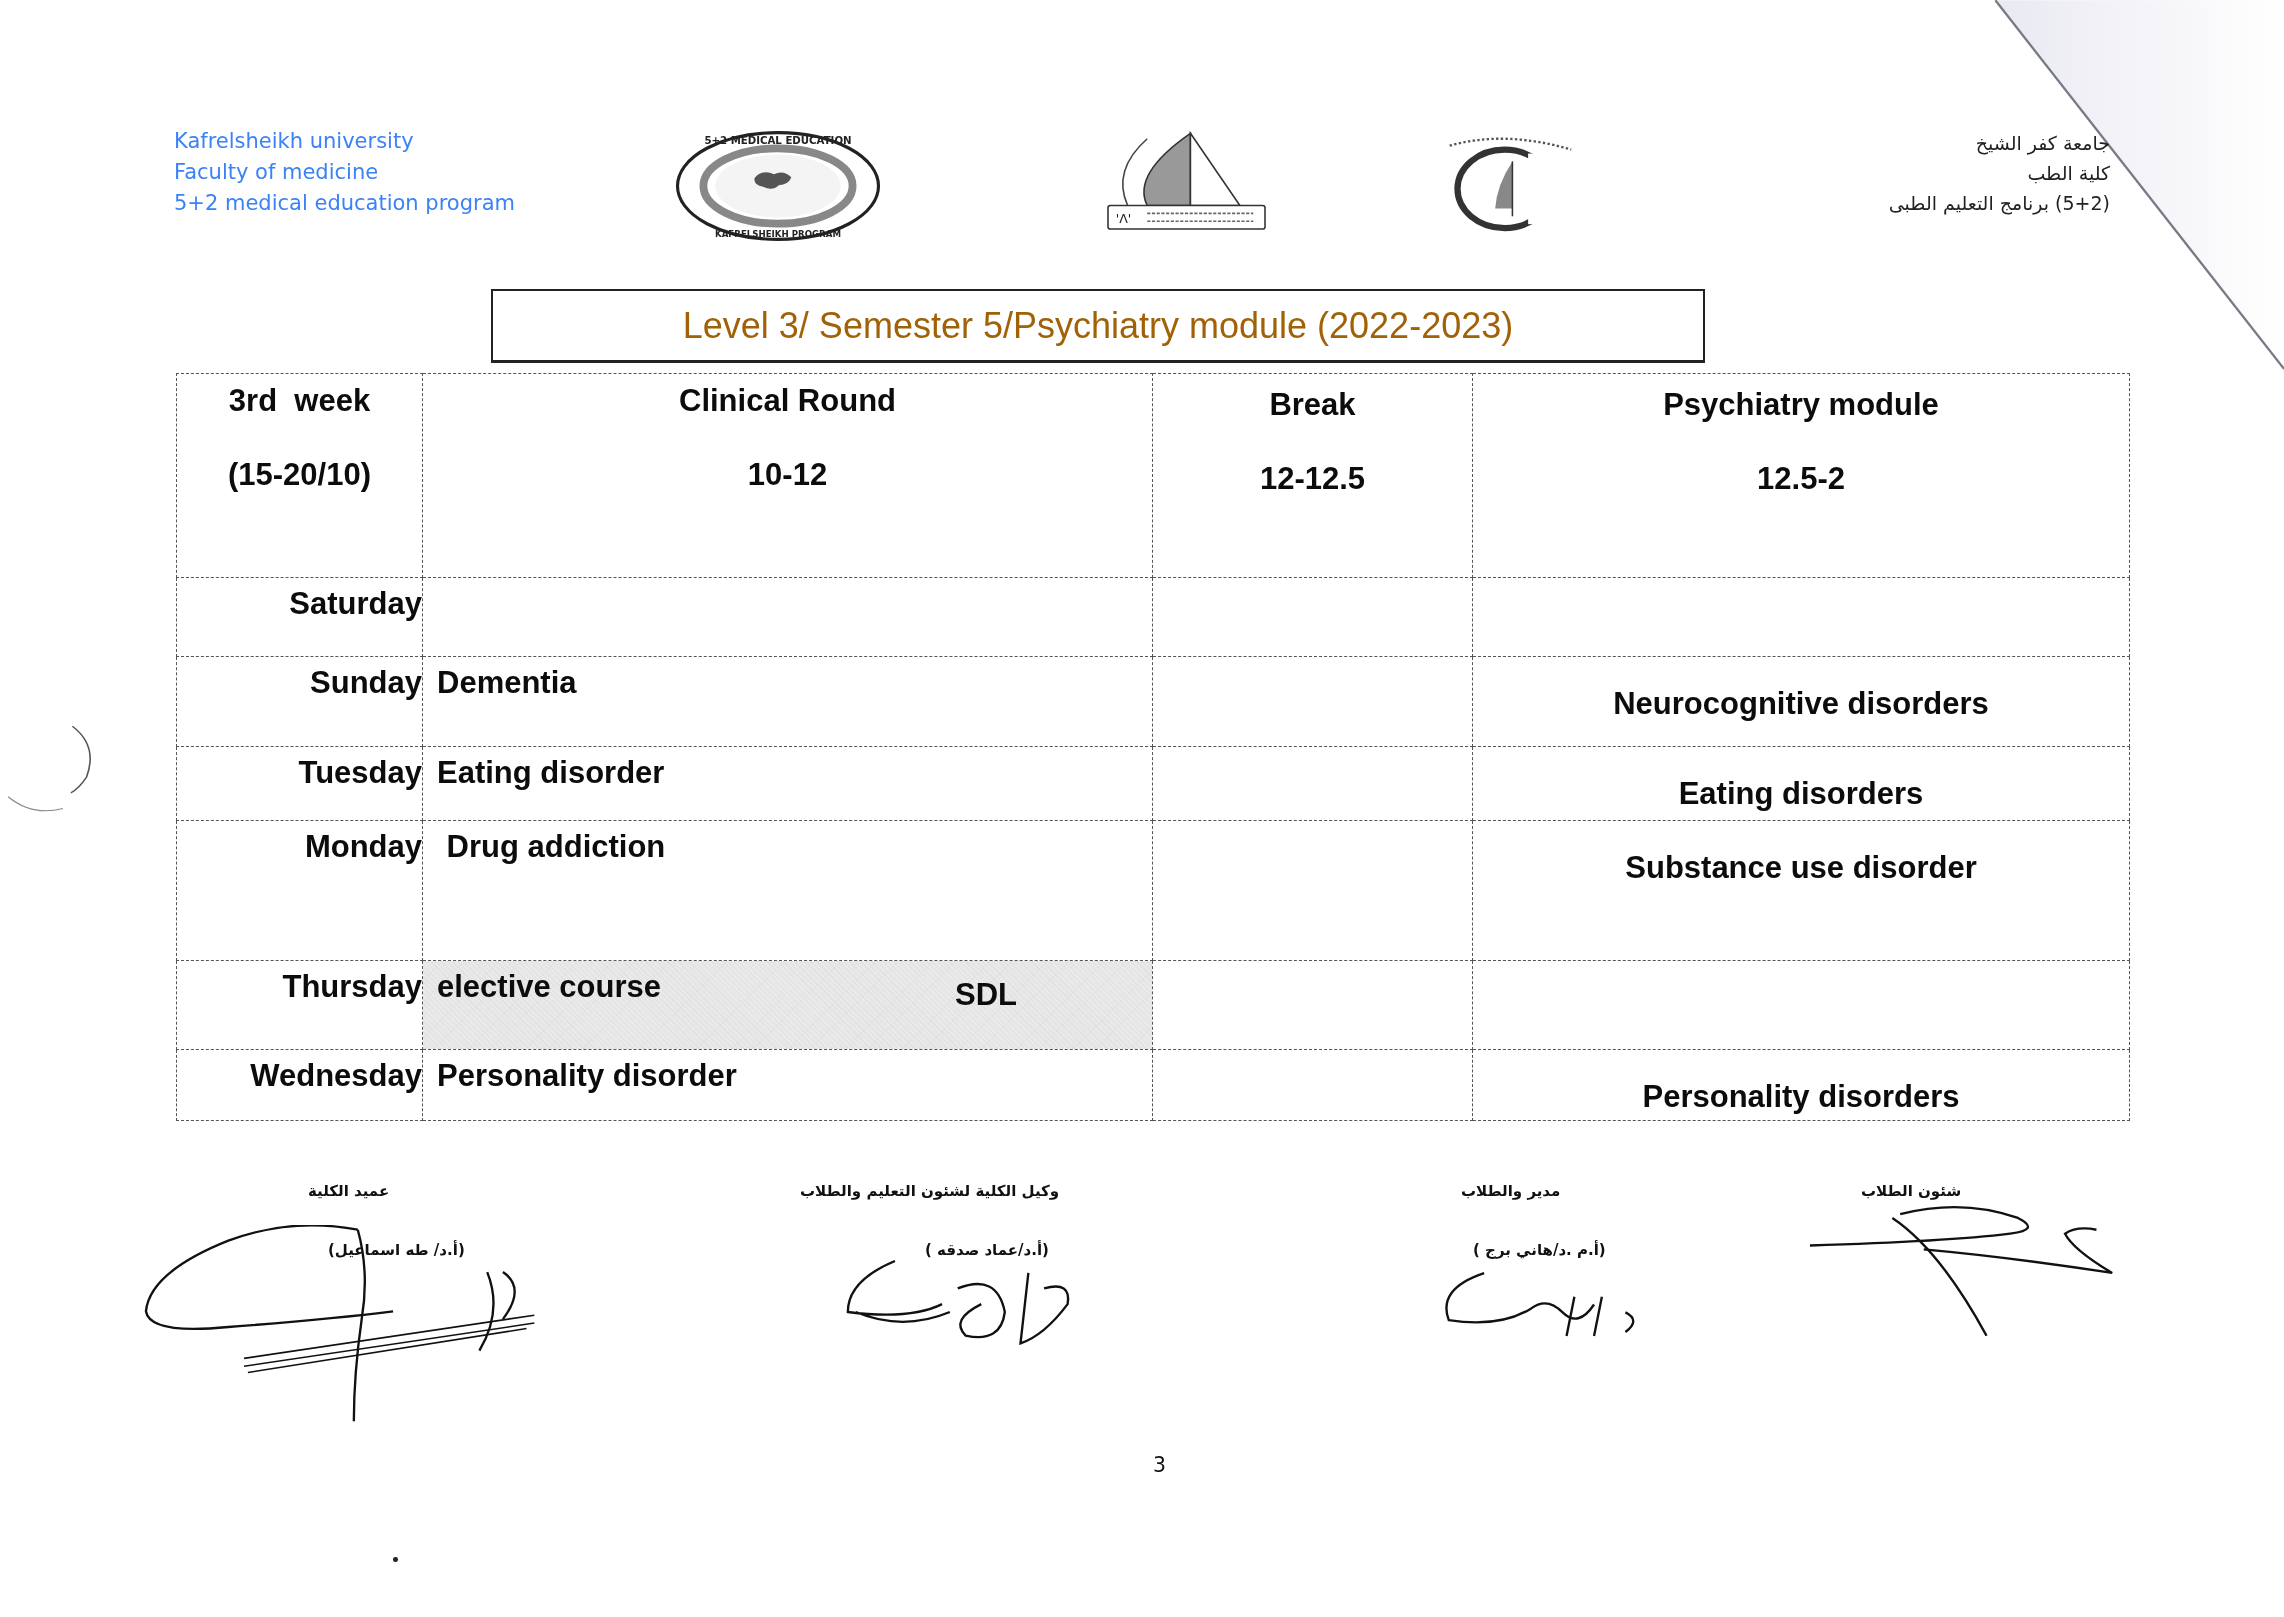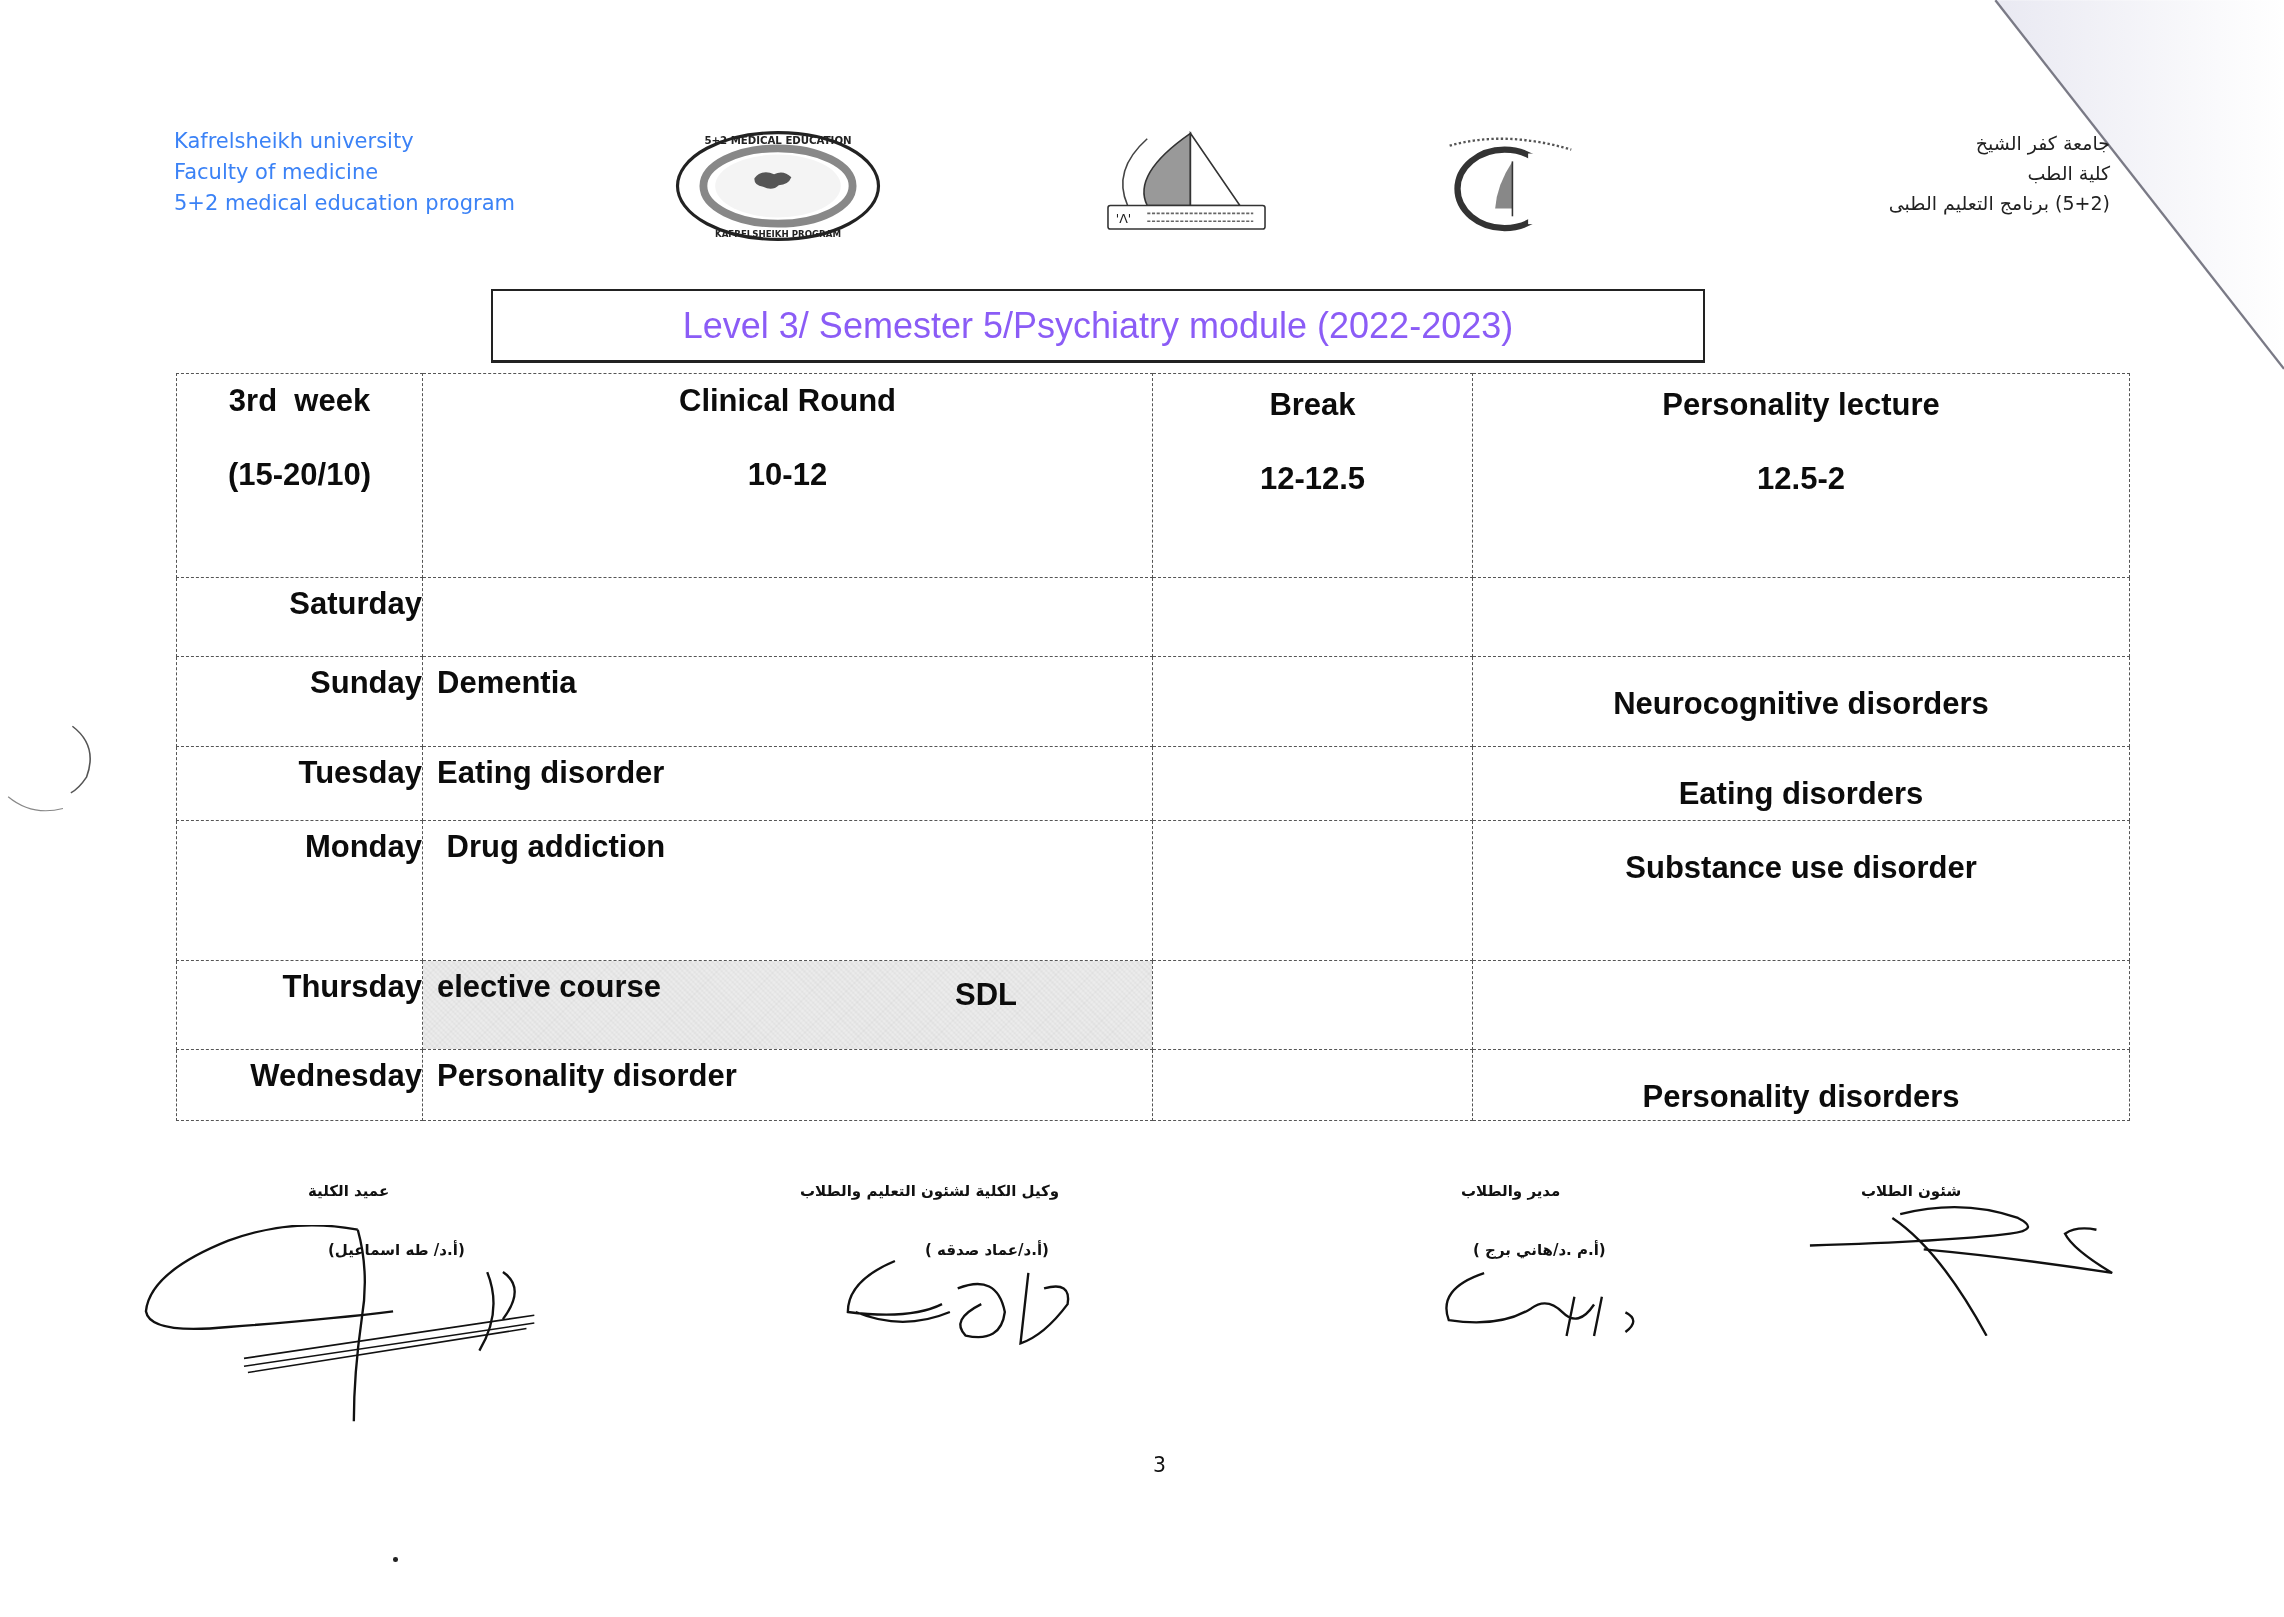--- a/index.html
+++ b/index.html
@@ -18,21 +18,21 @@
   
   .fold { right:0; top:0; width:320px; height:377px; pointer-events:none; }
   
   .logo { top:126px; }
   
   .title-box {
     left:491px; top:289px; width:1210px; height:69px;
     border:2.4px solid #222; border-bottom-width:3.1px;
     display:flex; align-items:center; justify-content:center;
     font-family:"Liberation Sans Narrow","Liberation Sans", sans-serif;
-    font-size:36px; color:#8b5cf6; letter-spacing:0px;text-align:center;
+    font-size:36px; color:#a16207; letter-spacing:0px;text-align:center;
   }
   
   .sched { left:176px; top:373px; width:1953px; height:746px; }
   .sched table { width:100%; height:100%; border-collapse:collapse; table-layout:fixed; }
   .sched td {
     border:1.6px dashed #555; vertical-align:top; padding:0;
     font-family:"Liberation Sans", sans-serif; font-weight:bold; font-size:31px;
     color:#0c0c0c; position:relative;
   }
   .sched col.c0 { width:246px; }
@@ -134,21 +134,21 @@
       </td>
       <td class="hdr-cell">
         <span class="l1">Clinical Round</span>
         <span class="l2">10-12</span>
       </td>
       <td class="hdr-cell">
         <span class="l1" style="margin-top:12.6px">Break</span>
         <span class="l2">12-12.5</span>
       </td>
       <td class="hdr-cell">
-        <span class="l1" style="margin-top:12.6px">Personality lecture</span>
+        <span class="l1" style="margin-top:12.6px">Psychiatry module</span>
         <span class="l2">12.5-2</span>
       </td>
     </tr>
     <tr style="height:79px">
       <td class="day">
             <span>Saturday</span>
           </td>
       <td class="topic">
             <span></span>
           </td>

